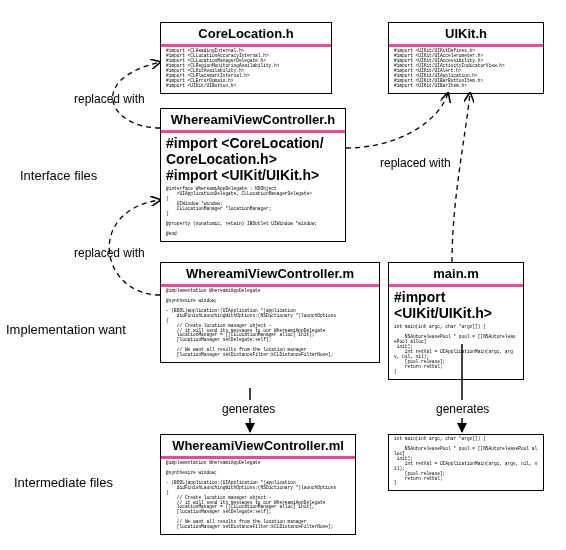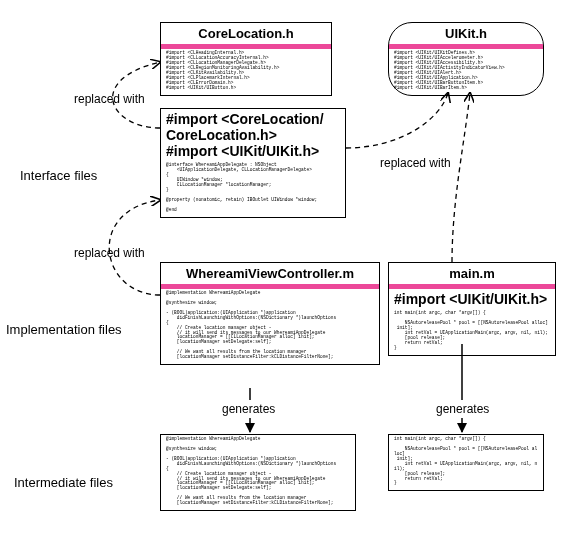--- a/index.html
+++ b/index.html
@@ -16,21 +16,21 @@
     position: absolute;
     background: #fff;
     border: 1px solid #000;
     box-sizing: border-box;
   }
   .box .title {
     text-align: center;
     font-weight: bold;
     font-size: 13px;
     padding: 3px 4px;
-    border-bottom: 5px solid #ec4899;
+    border-bottom: 3px solid #ec4899;
   }
   .box .emph {
     font-size: 14px;
     font-weight: bold;
     line-height: 1.15;
     padding: 2px 5px 2px 5px;
   }
   .box .bodytext {
     font-family: "Courier New", monospace;
     font-size: 4.5px;
@@ -58,48 +58,49 @@
     top: 0;
     width: 566px;
     height: 550px;
     pointer-events: none;
   }
 </style>
 </head>
 <body>
 
 <div class="section-label" style="left:20px; top:168px;">Interface files</div>
-<div class="section-label" style="left:6px; top:322px;">Implementation files</div>
+<div class="section-label" style="left:6px; top:322px;">Implementation want</div>
 <div class="section-label" style="left:14px; top:475px;">Intermediate files</div>
 
 <div class="box" style="left:160px; top:22px; width:172px;">
   <div class="title">CoreLocation.h</div>
   <div class="bodytext">#import &lt;CLHeadingInternal.h&gt;
 #import &lt;CLLocationAccuracyInternal.h&gt;
 #import &lt;CLLocationManagerDelegate.h&gt;
 #import &lt;CLRegionMonitoringAvailability.h&gt;
 #import &lt;CLKitAvailability.h&gt;
 #import &lt;CLPlacemarkInternal.h&gt;
 #import &lt;CLErrorDomain.h&gt;
 #import &lt;UIKit/UIButton.h&gt;</div>
 </div>
 
-<div class="box" style="left:388px; top:22px; width:156px;border-radius:24px;">
+<div class="box" style="left:388px; top:22px; width:156px;">
   <div class="title">UIKit.h</div>
   <div class="bodytext">#import &lt;UIKit/UIKitDefines.h&gt;
 #import &lt;UIKit/UIAccelerometer.h&gt;
 #import &lt;UIKit/UIAccessibility.h&gt;
 #import &lt;UIKit/UIActivityIndicatorView.h&gt;
 #import &lt;UIKit/UIAlert.h&gt;
 #import &lt;UIKit/UIApplication.h&gt;
 #import &lt;UIKit/UIBarButtonItem.h&gt;
 #import &lt;UIKit/UIBarItem.h&gt;</div>
 </div>
 
 <div class="box" style="left:160px; top:108px; width:186px;">
+  <div class="title">WhereamiViewController.h</div>
   <div class="emph" style="white-space:pre-line;">#import &lt;CoreLocation/
 CoreLocation.h&gt;
 #import &lt;UIKit/UIKit.h&gt;</div>
   <div class="bodytext">@interface WhereamiAppDelegate : NSObject
     &lt;UIApplicationDelegate, CLLocationManagerDelegate&gt;
 {
     UIWindow *window;
     CLLocationManager *locationManager;
 }
 
@@ -119,34 +120,35 @@
 {
     // Create location manager object -
     // it will send its messages to our WhereamiAppDelegate
     locationManager = [[CLLocationManager alloc] init];
     [locationManager setDelegate:self];
 
     // We want all results from the location manager
     [locationManager setDistanceFilter:kCLDistanceFilterNone];</div>
 </div>
 
-<div class="box" style="left:388px; top:262px; width:168px;">
+<div class="box" style="left:388px; top:262px; width:136px;">
   <div class="title">main.m</div>
   <div class="emph">#import &lt;UIKit/UIKit.h&gt;</div>
   <div class="bodytext">int main(int argc, char *argv[]) {
 
     NSAutoreleasePool * pool = [[NSAutoreleasePool alloc]
  init];
     int retVal = UIApplicationMain(argc, argv, nil, nil);
     [pool release];
     return retVal;
 }</div>
 </div>
 
 <div class="box" style="left:160px; top:434px; width:196px;">
+  <div class="title">WhereamiViewController.ml</div>
   <div class="bodytext">@implementation WhereamiAppDelegate
 
 @synthesize window;
 
 - (BOOL)application:(UIApplication *)application
     didFinishLaunchingWithOptions:(NSDictionary *)launchOptions
 {
     // Create location manager object -
     // it will send its messages to our WhereamiAppDelegate
     locationManager = [[CLLocationManager alloc] init];

